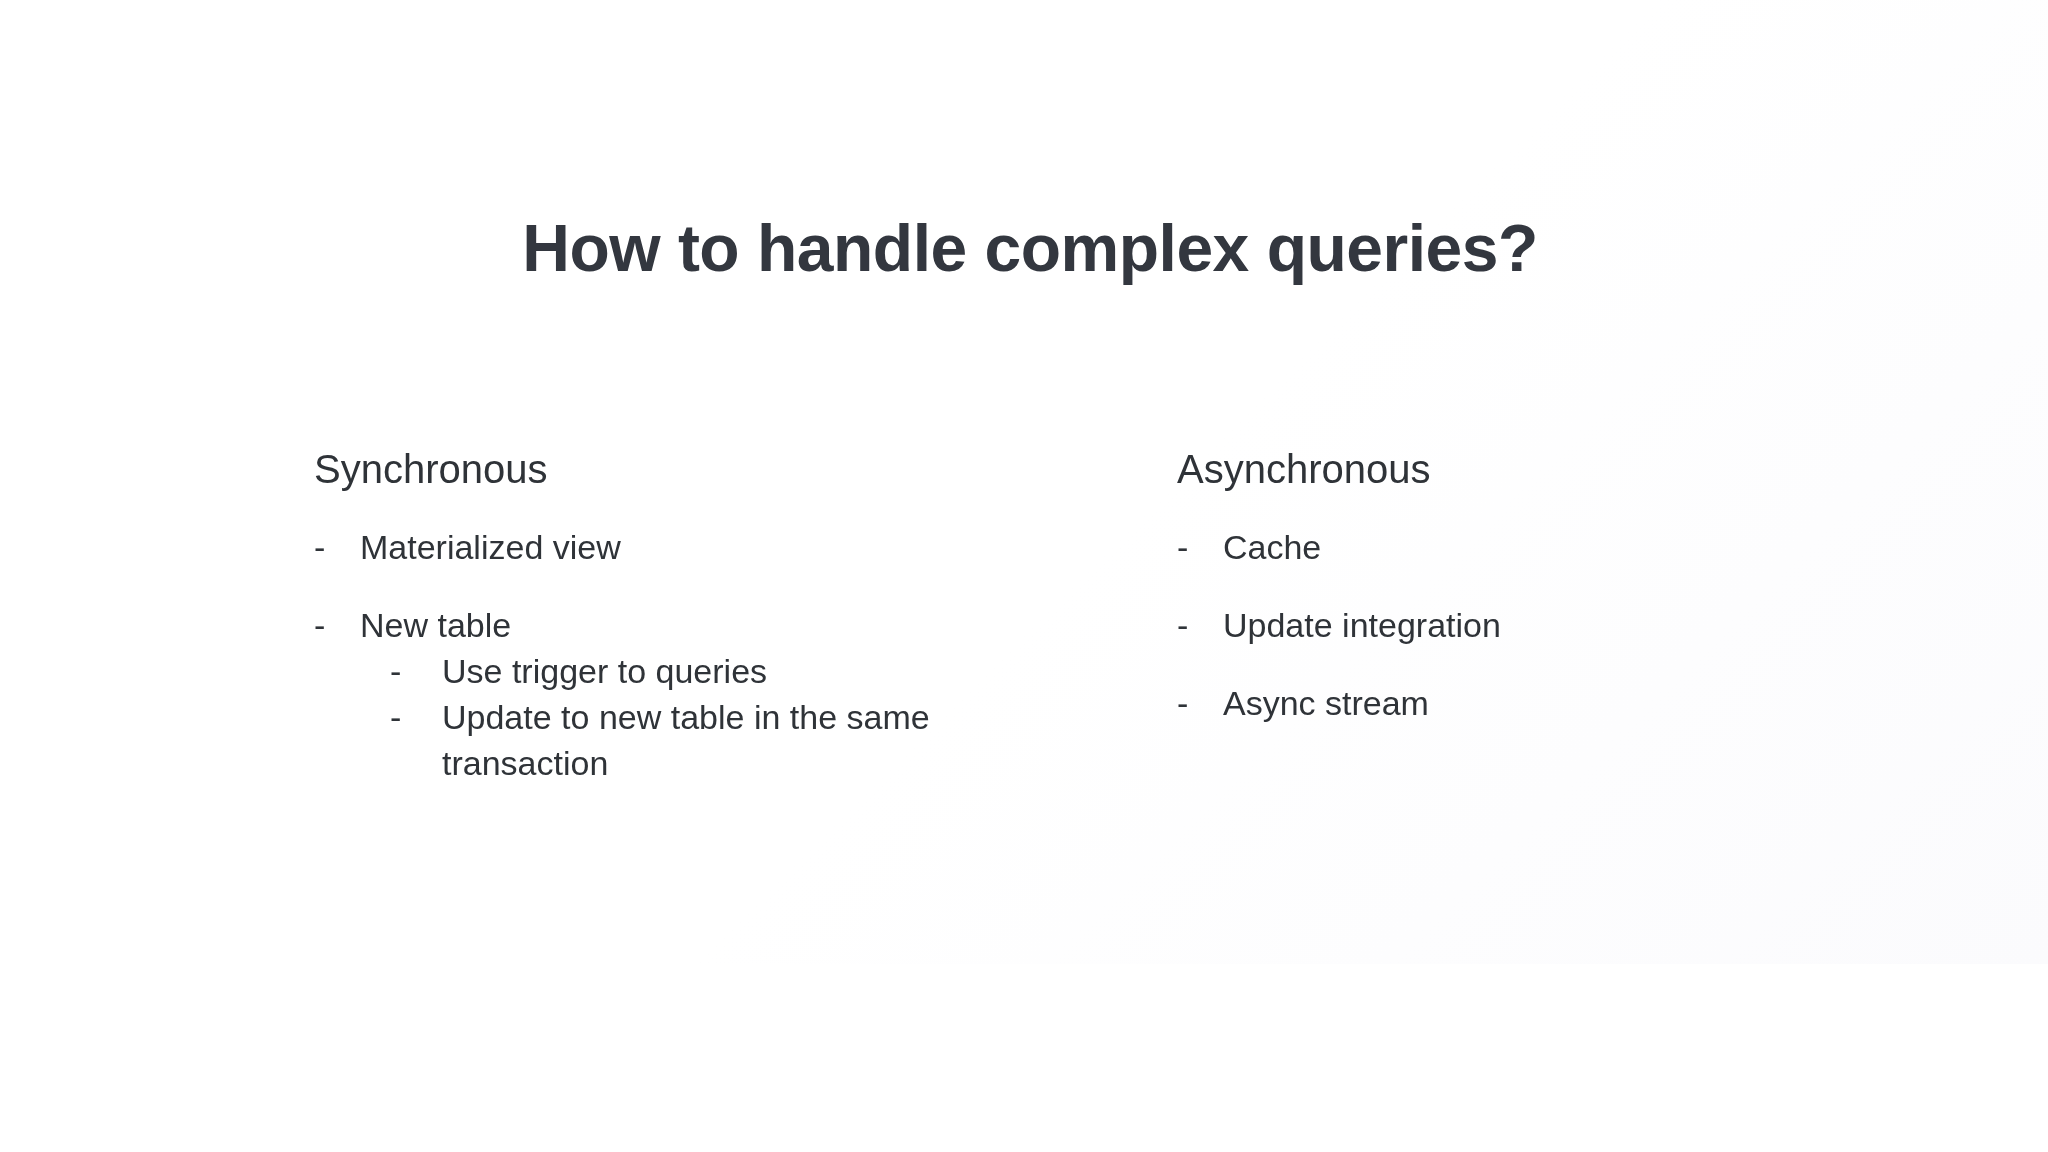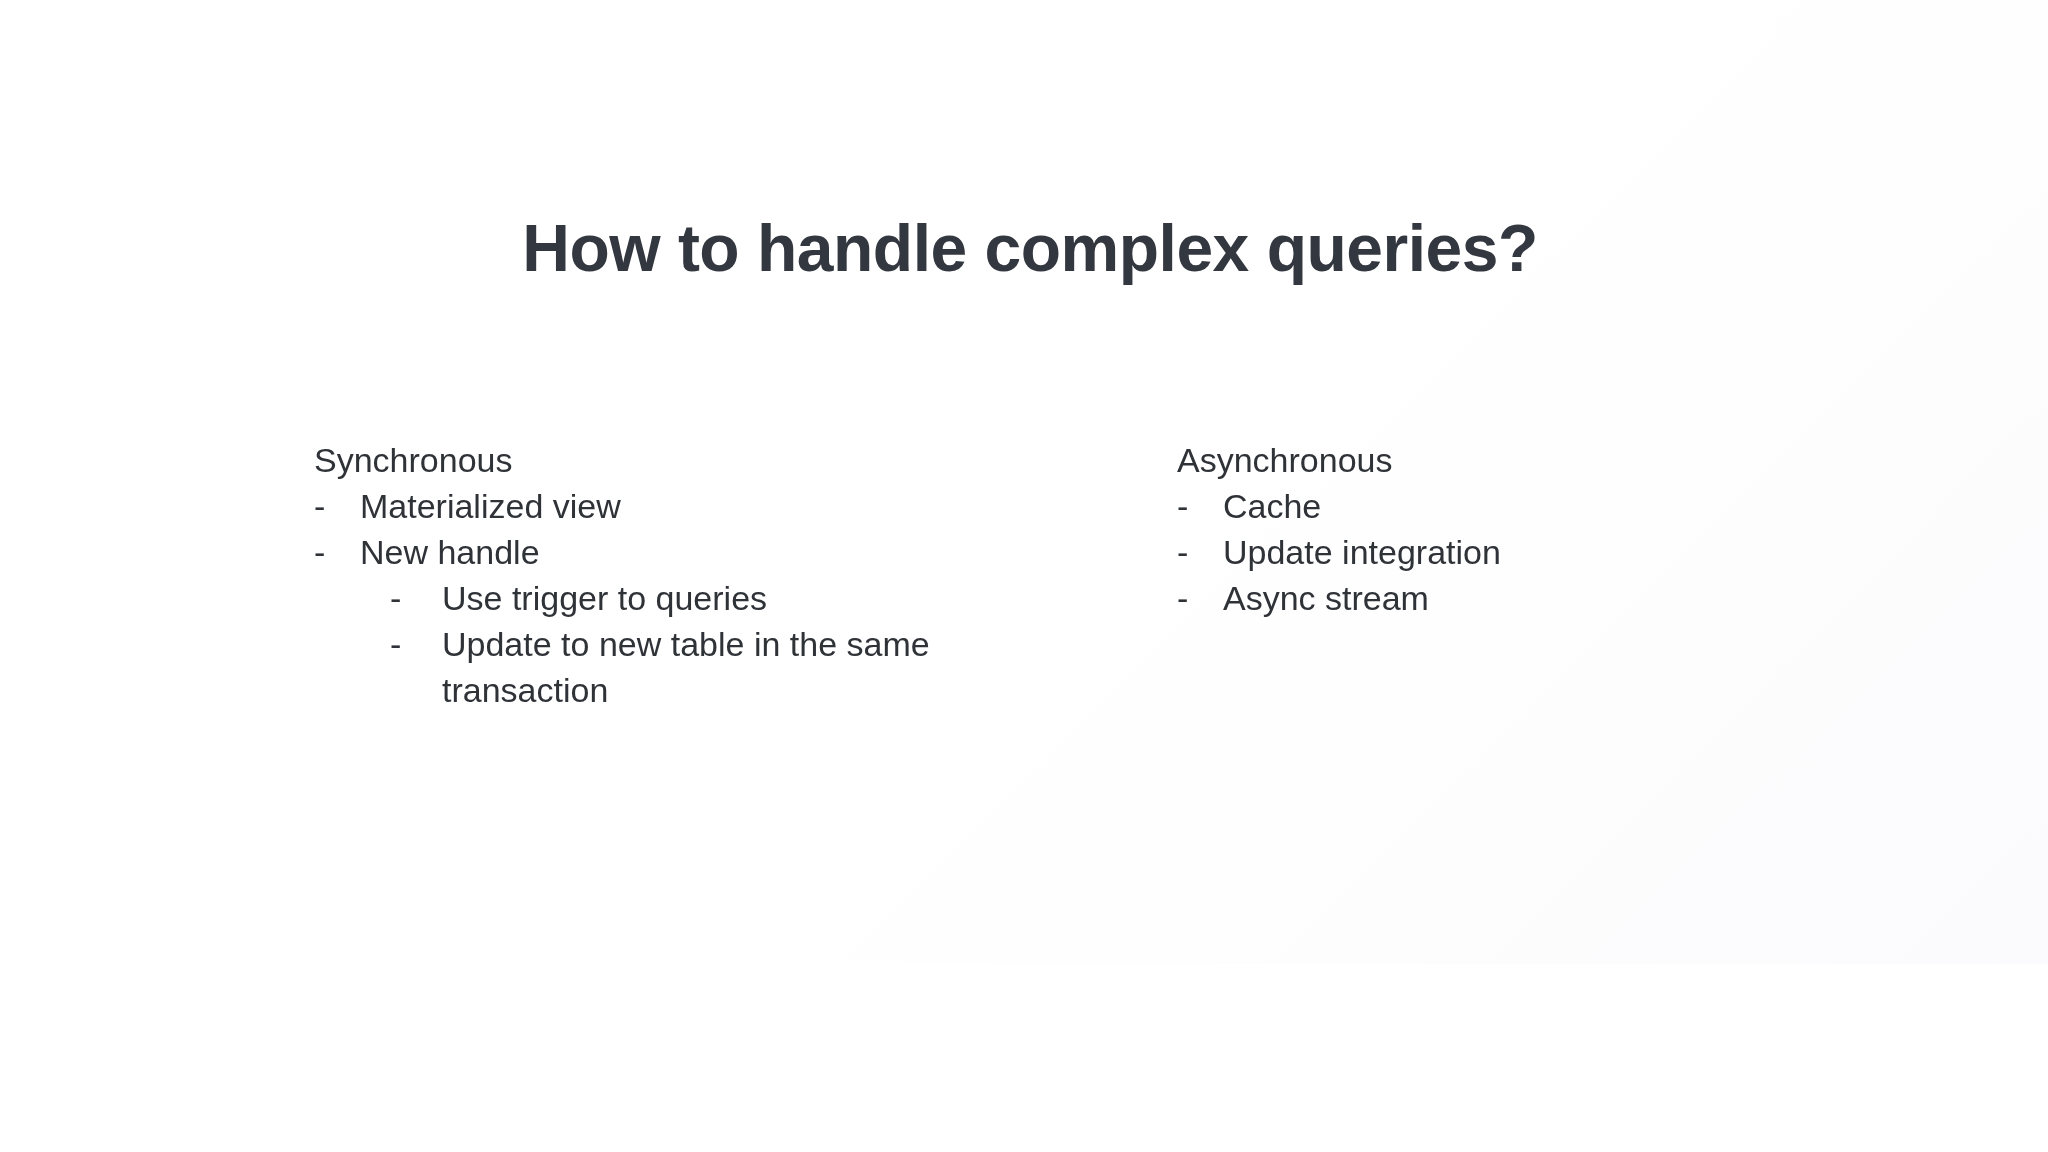--- a/index.html
+++ b/index.html
@@ -45,44 +45,46 @@
   .column {
     position: absolute;
     color: #2f3338;
     font-size: 34px;
     line-height: 46px;
   }
   #column-sync  { left: 314px;  top: 437px; width: 640px; }
   #column-async { left: 1177px; top: 437px; width: 620px; }
 
   .col-heading {
-    font-size: 34px;
+    font-size: 40px;
     line-height: 46px;
     color: #2f3338;
     white-space: nowrap;
+    margin-top: 9px;
   }
 
   ul.bullets {
     list-style: none;
     margin: 0;
     padding: 0;
   }
   ul.bullets > li {
     position: relative;
     padding-left: 46px;
     line-height: 46px;
   }
   ul.bullets > li > .dash {
     position: absolute;
     left: 0;
     top: 0;
     color: #2f3338;
   }
   ul.bullets > li > .btext {
     display: block;
+    margin-top: 32px;
   }
   ul.sub-bullets {
     list-style: none;
     margin: 0;
     padding: 0;
   }
   ul.sub-bullets > li {
     position: relative;
     padding-left: 52px;
     margin-left: 30px;
@@ -140,21 +142,21 @@
 
     <ul class="bullets">
 
       <li>
         <span class="dash">-</span>
         <span class="btext">Materialized view</span>
       </li>
 
       <li>
         <span class="dash">-</span>
-        <span class="btext">New handle</span>
+        <span class="btext">New table</span>
 
         <ul class="sub-bullets">
           <li>
             <span class="dash">-</span>
             <span class="btext">Use trigger to queries</span>
           </li>
           <li>
             <span class="dash">-</span>
             <span class="btext wrap-2">Update to new table in the same transaction</span>
           </li>

